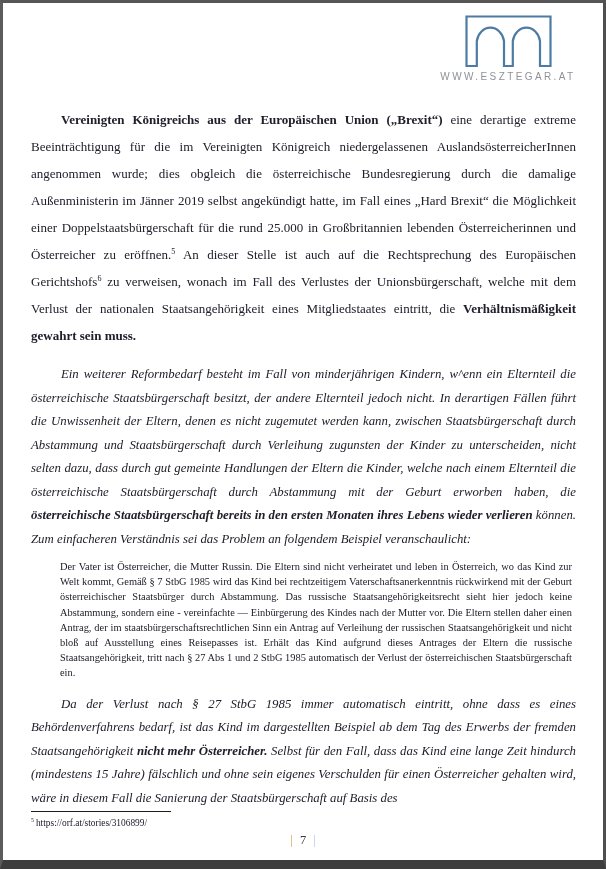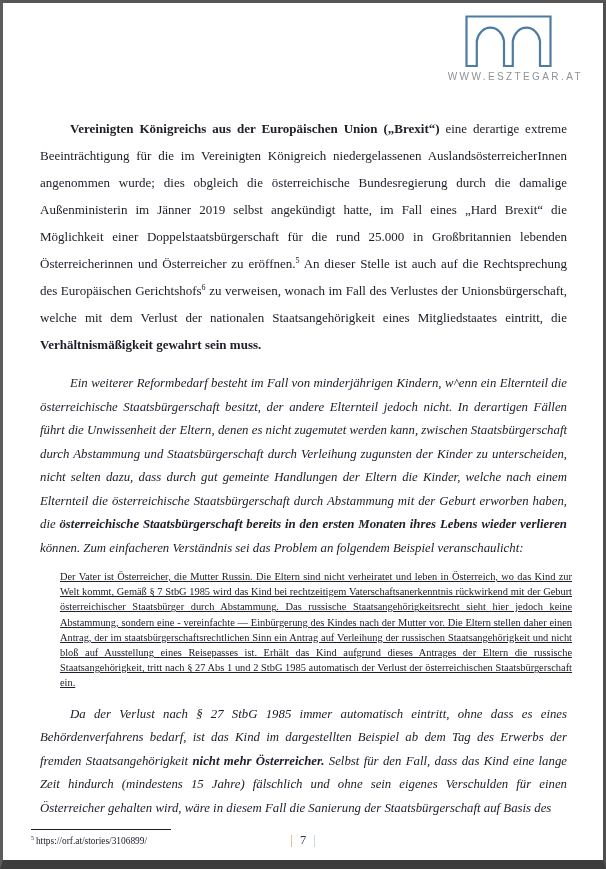--- a/index.html
+++ b/index.html
@@ -10,50 +10,50 @@
   .page {
     position:relative; width:606px; height:869px; box-sizing:border-box;
     background:#ffffff;
     border-top:3px solid #565656;
     border-left:3px solid #5c5c5c;
     border-right:3px solid #4f4f4f;
     border-bottom:9px solid #3d3d3d;
     overflow:hidden;
   }
   .logo {
-    position:absolute; top:12px; right:20px; width:150px; text-align:right;
+    position:absolute; top:12px; right:20px; width:150px; text-align:center;
   }
   .logo svg { display:block; margin:0 auto; }
   .logo-text {
     margin-top:3px;
     font-family:"Liberation Sans", sans-serif;
     font-size:10px; letter-spacing:2.4px; color:#8e9297; white-space:nowrap;
   }
   .content {
     position:absolute; left:28px; right:27px; top:0;
     color:#20202c;
   }
-  p { margin:9px; }
+  p { margin:0; }
   .body-text {
     font-size:13px; line-height:27px; text-align:justify;
   }
   .body-text2 {
     font-size:12.8px; line-height:23.5px; text-align:justify;font-style:italic;
   }
   .indent { text-indent:30px; }
   .b { font-weight:bold; }
   sup { font-size:0.62em; line-height:0; vertical-align:super; }
   .para1 { padding-top:103px; }
   .heading {
     margin-top:20px; font-size:13.2px; line-height:20px; font-weight:bold;
   }
   .heading .num { margin-right:17px; letter-spacing:0.5px; }
   .para2 { margin-top:14px; }
   .example {
-    margin:8px 4px 0 29px; font-size:10.4px; line-height:15.2px; text-align:justify;text-decoration:underline;
+    margin:8px 4px 0 29px; font-size:10.4px; line-height:15.2px; text-align:justify;
   }
   .para3 { margin-top:12px; }
   .fn-rule {
     margin-top:1px; width:140px; height:0;
     border-top:1.4px solid #1d1d1d;
   }
   .footnotes { margin-top:5px; font-size:9.4px; line-height:13px; }
   .footnote { white-space:nowrap; }
   .footnote sup { margin-right:2px; }
   .footer {

